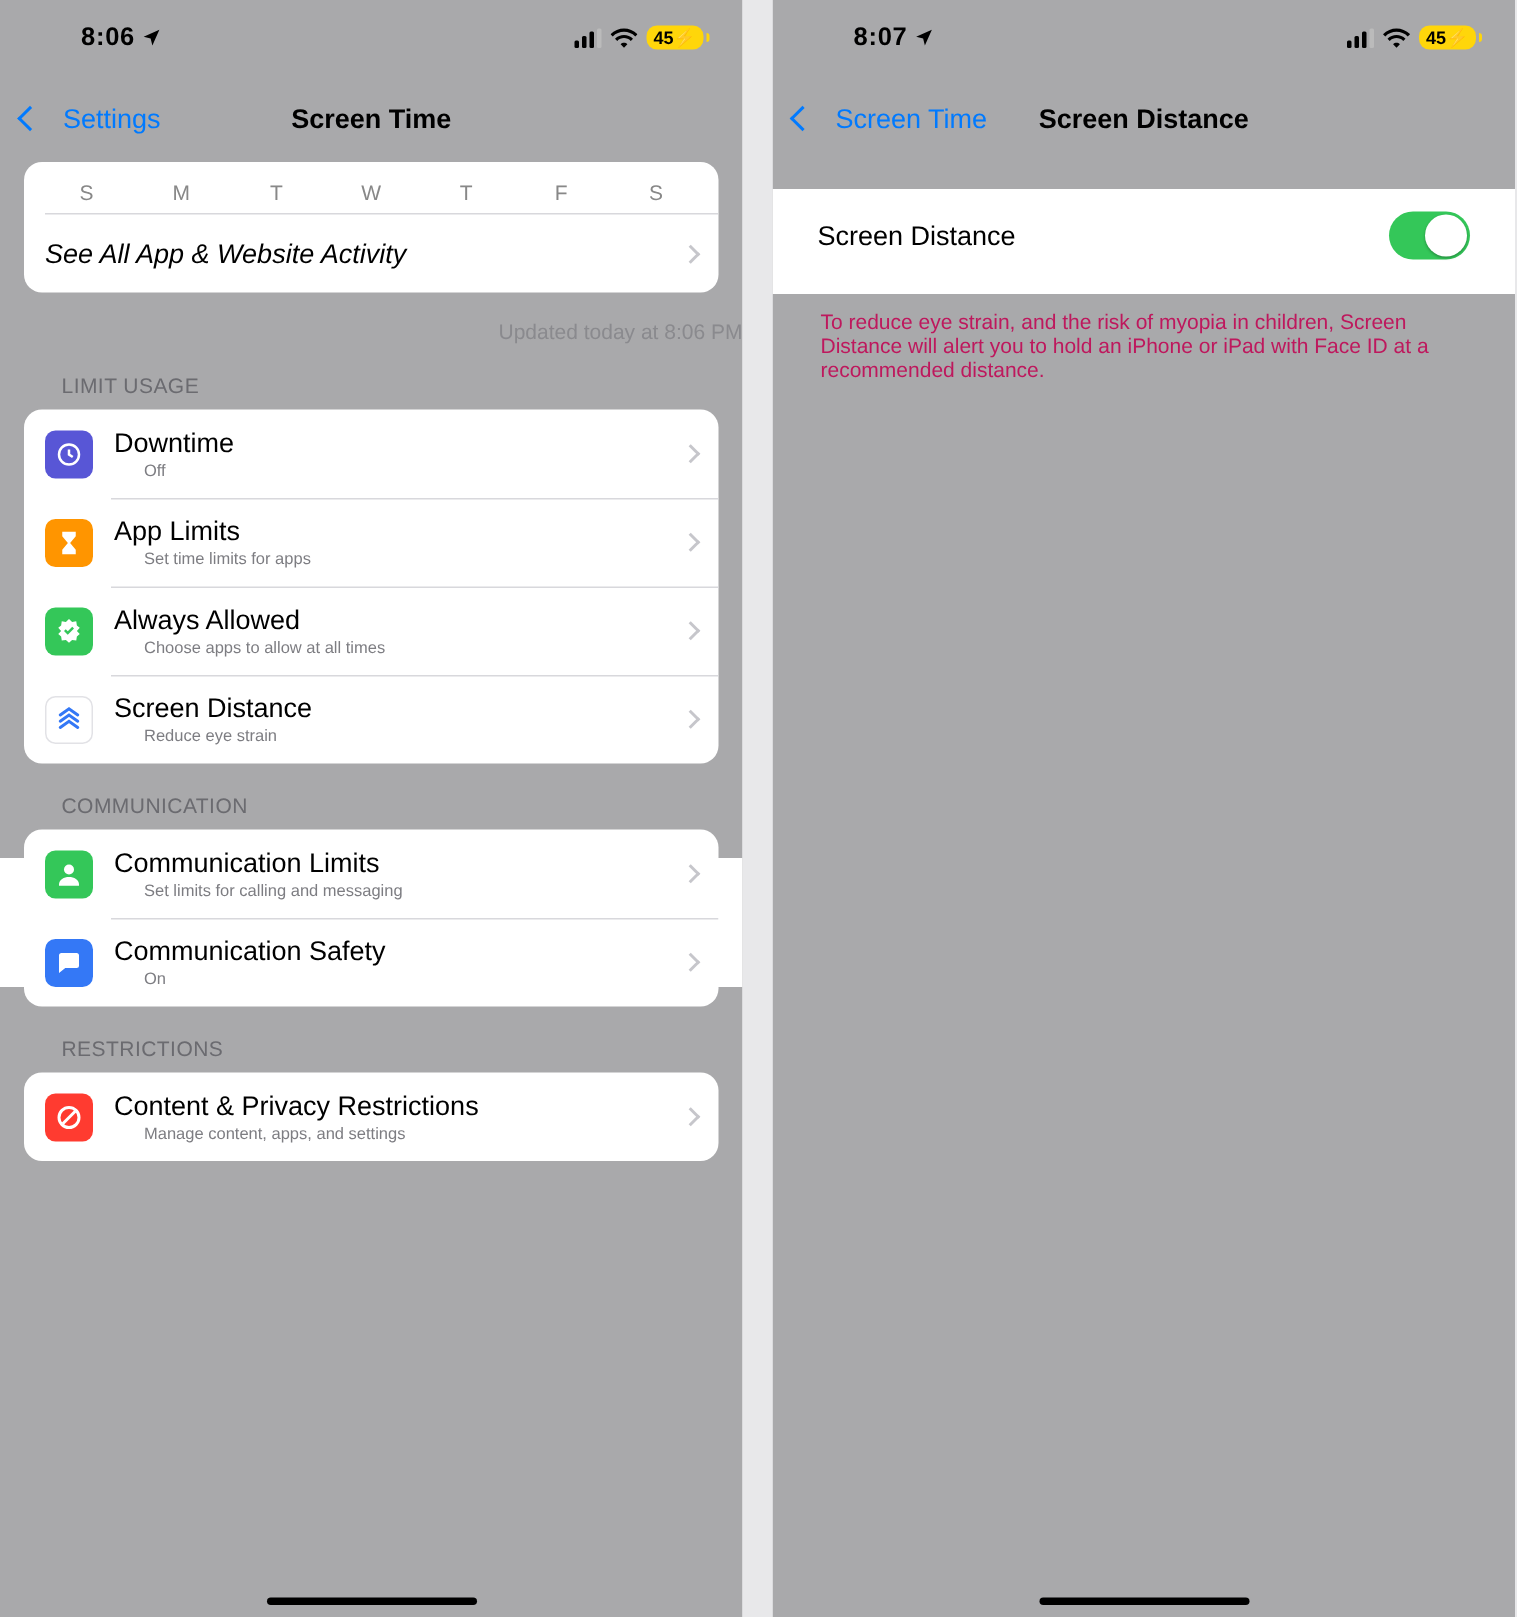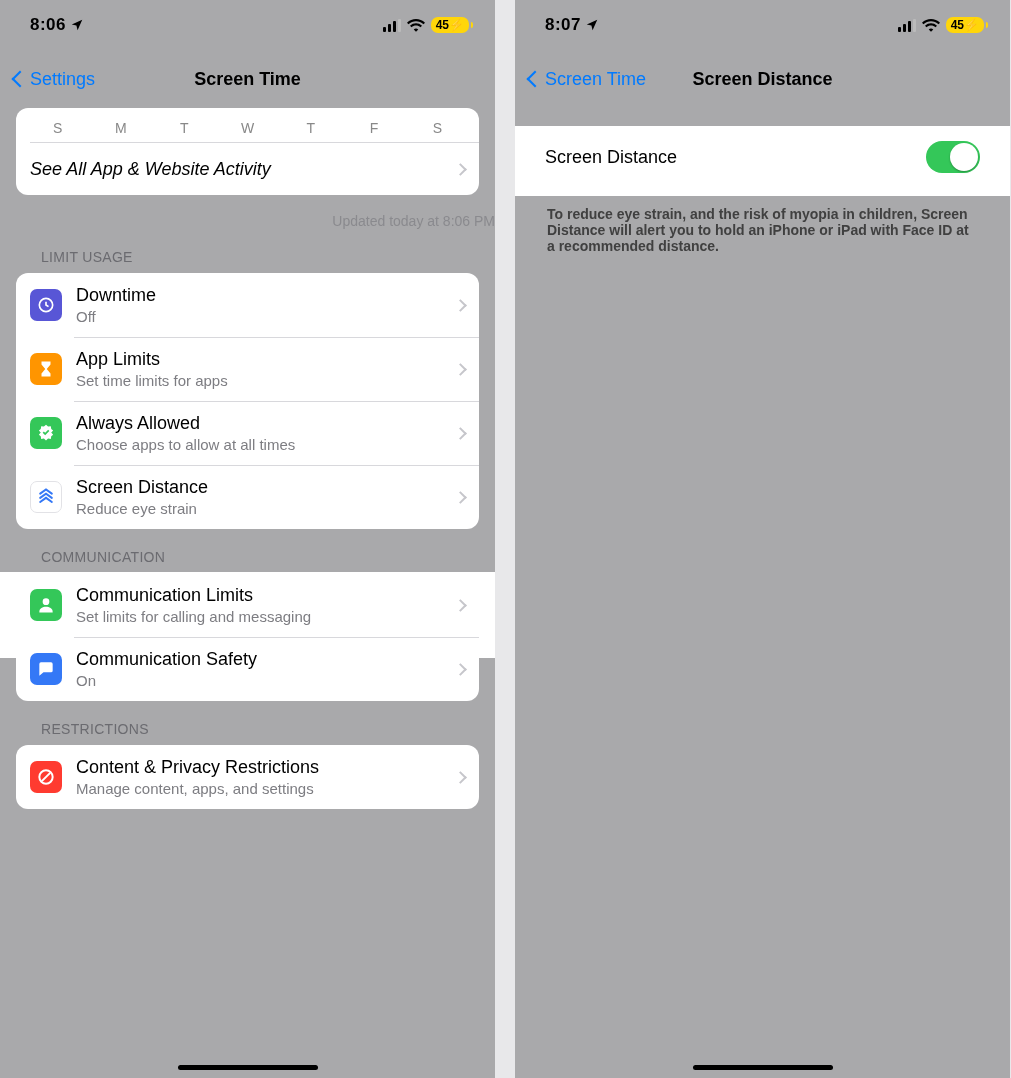--- a/index.html
+++ b/index.html
@@ -34,21 +34,21 @@
     left:0; right:0;
     background:#fff;
     z-index:6;
   }
 
   
   .statusbar{
     position:absolute; top:0; left:0; right:0;
     height:50px;
     display:flex; align-items:center; justify-content:space-between;
-    padding:0 26px 0 30px;
+    padding:0 26px 0 54px;
     z-index:7;
     font-weight:600;
   }
   .statusbar .time{ font-size:17px; letter-spacing:0.5px; display:flex; align-items:center; gap:4px;}
   .statusbar .right{ display:flex; align-items:center; gap:6px; font-size:17px;}
   .cell-bars{ display:inline-flex; align-items:flex-end; gap:2px; height:13px;}
   .cell-bars span{ width:3px; background:#000; border-radius:1px;}
   .cell-bars span:nth-child(1){height:5px;}
   .cell-bars span:nth-child(2){height:8px;}
   .cell-bars span:nth-child(3){height:11px;}
@@ -63,21 +63,21 @@
     width:2px; height:6px; background:#ffd60a; border-radius:0 2px 2px 0;
   }
 
   
   .navbar{
     position:absolute; top:50px; left:0; right:0; height:58px;
     display:flex; align-items:center; justify-content:center;
     z-index:7;
   }
   .navbar .back{
-    position:absolute; left:14px; display:flex; align-items:center; gap:4px;
+    position:absolute; left:14px; display:flex; align-items:center; gap:16px;
     color:#007aff; font-size:18px;
   }
   .navbar .chev{
     width:12px; height:12px; border-left:2.5px solid #007aff; border-bottom:2.5px solid #007aff;
     transform:rotate(45deg);
   }
   .navbar .title{ font-size:18px; font-weight:600; color:#000;}
 
   
   .content{ position:absolute; top:108px; left:0; right:0; bottom:0; overflow:hidden; z-index:7;}
@@ -108,28 +108,28 @@
   .row + .row::before{
     content:""; position:absolute; top:0; left:58px; right:0; height:1px; background:#d8d8dc;
   }
   .row .icon{
     width:32px; height:32px; border-radius:7px; margin-right:14px;
     display:flex; align-items:center; justify-content:center; flex-shrink:0;
     color:#fff; font-size:18px;
   }
   .row .body{ flex:1; min-width:0;}
   .row .title-t{ font-size:18px; color:#000;}
-  .row .sub{ font-size:15px; color:#7d7d82; margin-top:2px;}
+  .row .sub{ font-size:11px; color:#7d7d82; margin-top:2px;margin-left:20px;}
   .row .chevr{
     width:9px; height:9px; border-right:2px solid #c6c6cb; border-top:2px solid #c6c6cb;
     transform:rotate(45deg); margin-left:8px; flex-shrink:0;
   }
 
   .footer-text{
-    margin:12px 32px 0 32px; font-size:14px; color:#404040;font-weight:bold;
+    margin:12px 32px 0 32px; font-size:14px; color:#be185d;
   }
 
   .updated-text{
     font-size:14px; color:#8a8a8e; margin:8px 0 0 32px;text-align:right;
   }
 
   
   .ic-purple{ background:#5856d6;}
   .ic-orange{ background:#ff9500;}
   .ic-green{ background:#34c759;}

